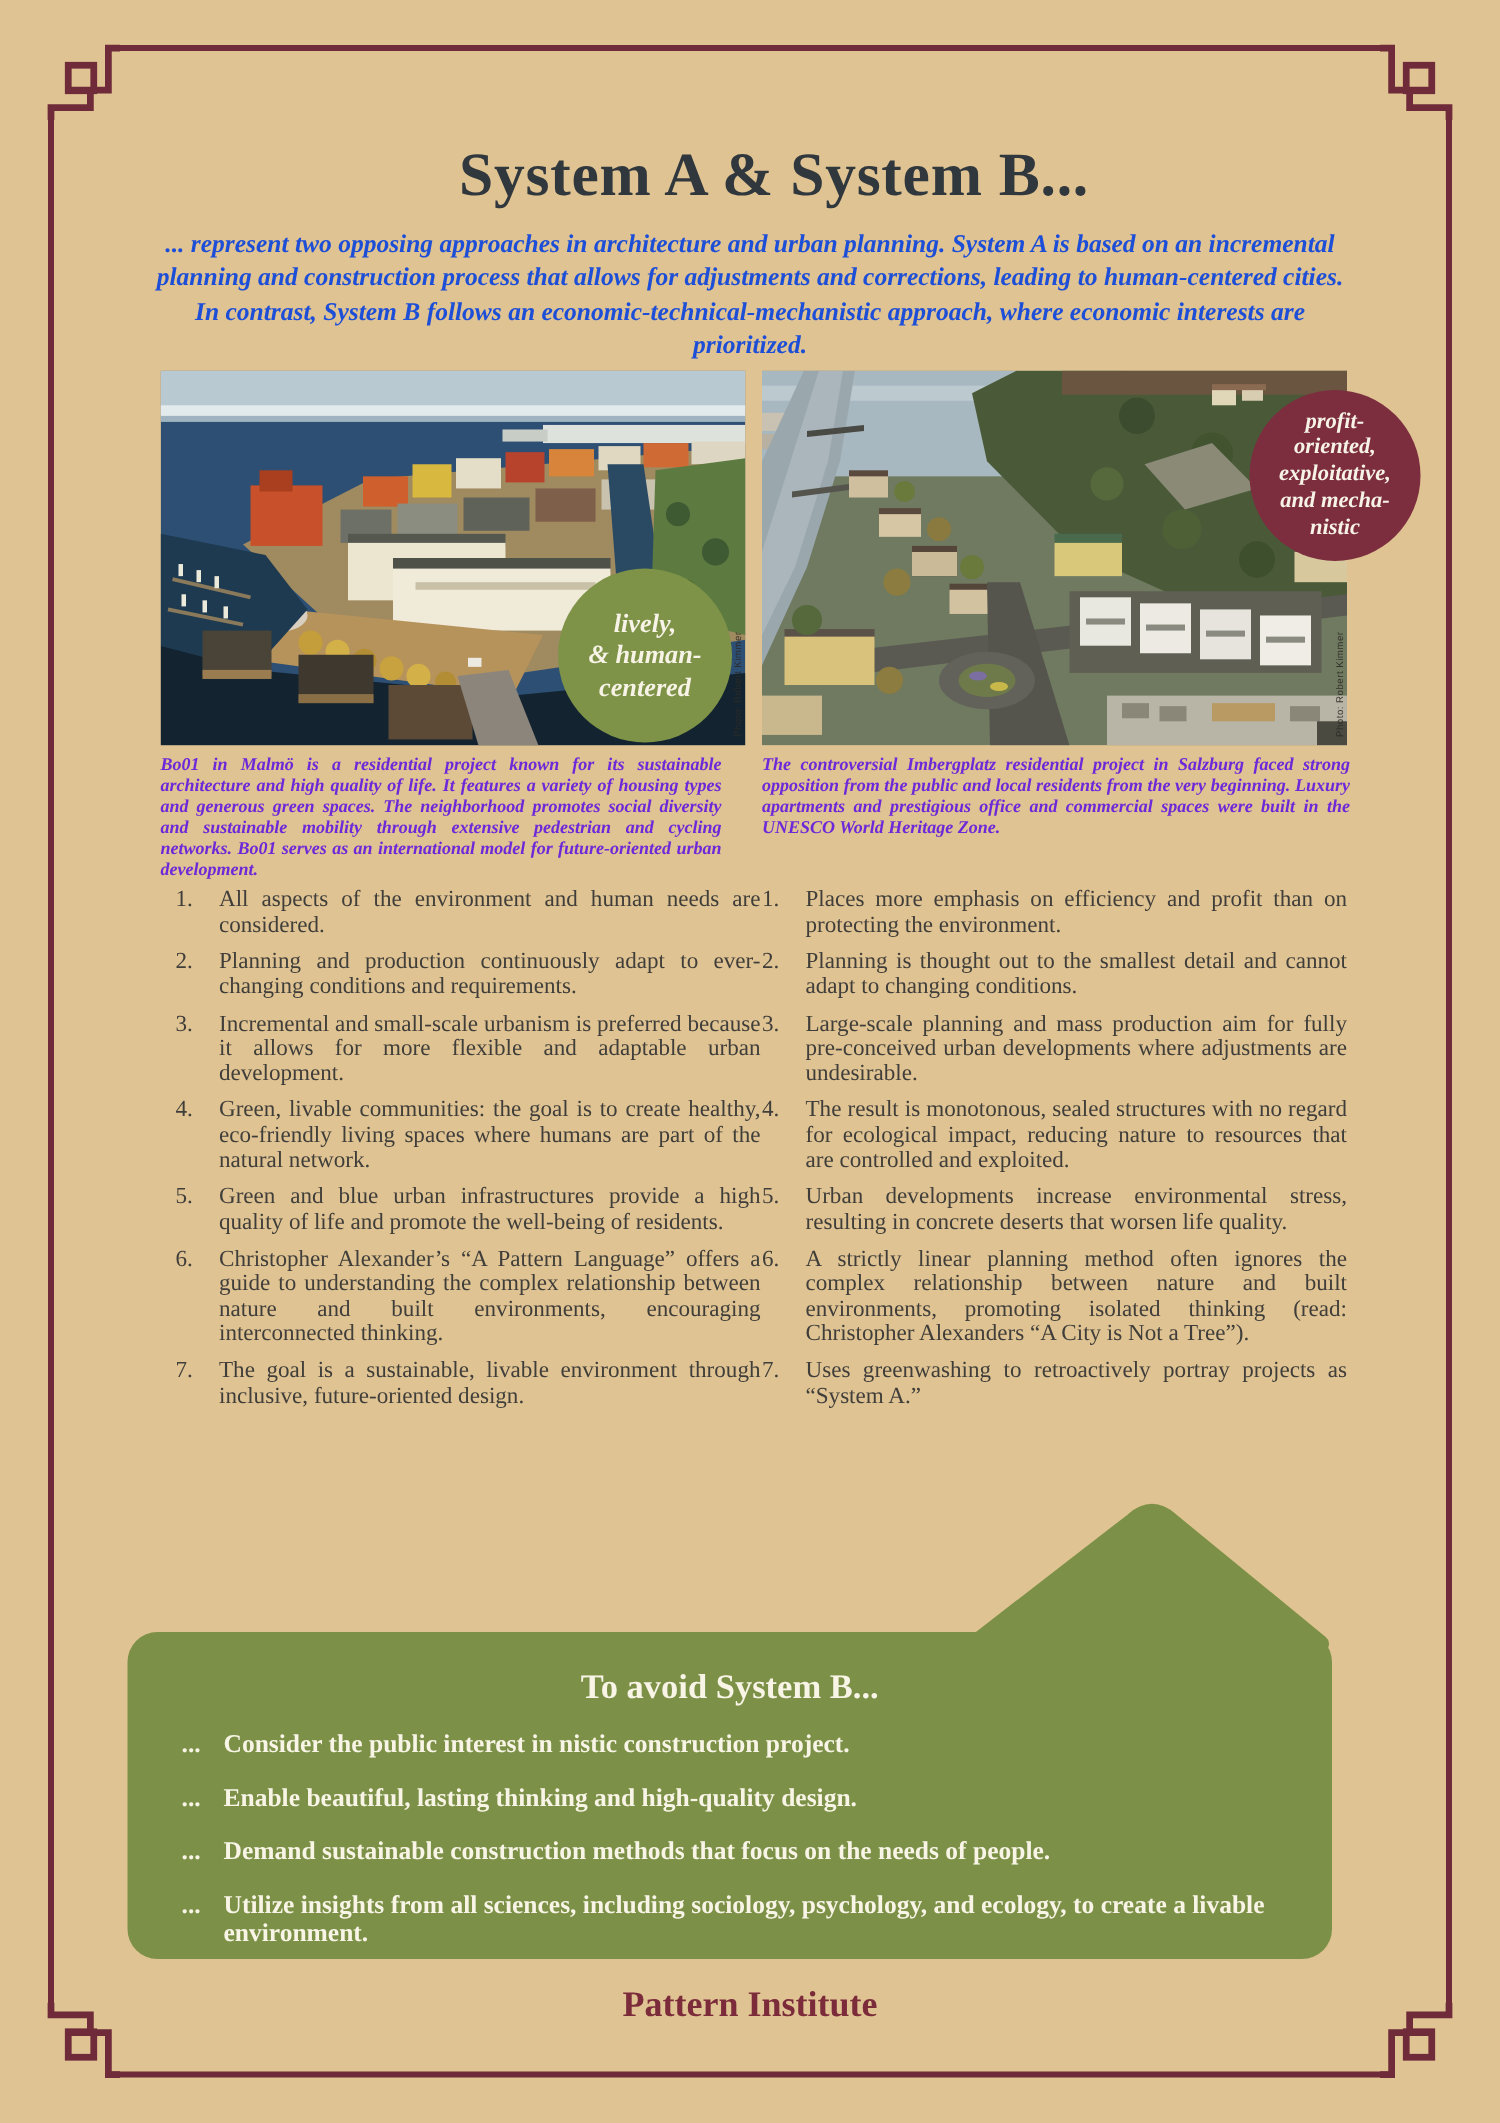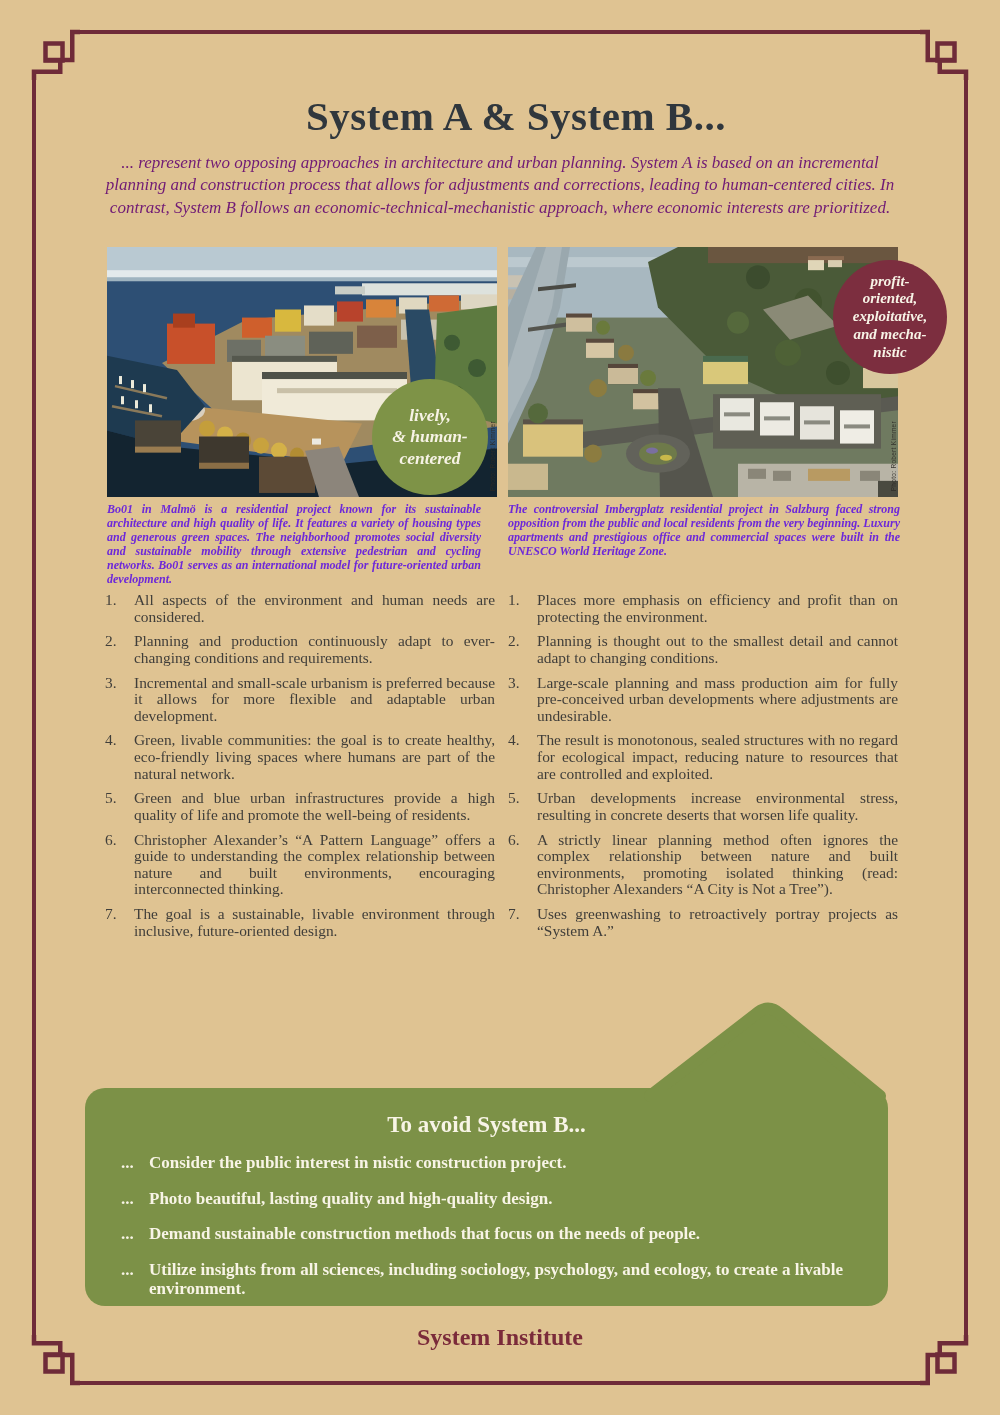--- a/index.html
+++ b/index.html
@@ -13,21 +13,21 @@
   .bar-right{top:71px;bottom:71px;right:31.75px;width:4.5px;}
   .corner{position:absolute;width:80px;height:80px;}
   .corner.tl{top:0;left:0}
   .corner.tr{top:0;right:0;transform:scaleX(-1)}
   .corner.bl{bottom:0;left:0;transform:scaleY(-1)}
   .corner.br{bottom:0;right:0;transform:scale(-1,-1)}
   
   .title{position:absolute;top:92px;left:16px;width:100%;margin:0;text-align:center;
          font-size:41px;font-weight:bold;color:#30373d;letter-spacing:.5px;}
   .intro{position:absolute;top:152px;left:100px;width:800px;margin:0;text-align:center;
-         font-size:17px;font-weight:normal;font-style:italic;color:#701a75;line-height:1.32;}
+         font-size:17px;font-weight:bold;font-style:italic;color:#1d4ed8;line-height:1.32;}
   
   .photos-row{position:absolute;top:247px;left:107px;width:791px;height:250px;}
   .photo{position:absolute;top:0;width:390px;height:250px;overflow:hidden;}
   .photo svg{display:block;width:100%;height:100%;}
   .photo-left{left:0}
   .photo-right{left:401px}
   .credit{position:absolute;right:1px;bottom:6px;writing-mode:vertical-rl;transform:rotate(180deg);
           font-size:6.5px;color:rgba(45,42,38,.9);font-family:"Liberation Sans",sans-serif;letter-spacing:.3px;}
   .badge{position:absolute;border-radius:50%;display:flex;align-items:center;justify-content:center;
          text-align:center;font-weight:bold;font-style:italic;color:#f7f3e6;}
@@ -37,21 +37,21 @@
   .badge-maroon{left:726px;top:13px;width:114px;height:114px;background:#7c2e3f;
                 font-size:15px;line-height:1.18;}
   
   .caption{position:absolute;top:503px;margin:0;font-size:12px;font-weight:bold;font-style:italic;
            color:#6d28d9;line-height:1.16;text-align:justify;hyphens:auto;}
   .caption-left{left:107px;width:374px;}
   .caption-right{left:508px;width:392px;}
   
   .syslist{position:absolute;top:592px;margin:0;padding:0;list-style:none;width:390px;
            font-size:15.4px;color:#403e3a;line-height:1.08;text-align:justify;hyphens:auto;counter-reset:item;}
-  .syslist.a{left:105px}
+  .syslist.a{left:117px}
   .syslist.b{left:508px}
   .syslist li{counter-increment:item;position:relative;padding-left:29px;margin-bottom:8px;}
   .syslist li::before{content:counter(item) ".";position:absolute;left:0;top:0;}
   
   .callout{position:absolute;left:85px;top:1088px;width:803px;height:218px;background:#7c9147;
            border-radius:20px;color:#f8f4e6;}
   .peak{position:absolute;left:0;top:-88px;width:803px;height:90px;overflow:visible;}
   .callout h2{margin:24px 0 0;text-align:center;font-size:23px;font-weight:bold;}
   .callout ul{margin:15px 12px 0 36px;padding:0;list-style:none;font-size:17px;font-weight:bold;line-height:1.15;}
   .callout li{display:flex;margin-bottom:16px;}
@@ -283,30 +283,30 @@
       <path d="M565 96 L671 14 Q683 3 695 14 L795 96 Z" fill="#7c9147" stroke="#7c9147" stroke-width="12" stroke-linejoin="round"></path>
     </svg>
     <h2>To avoid System B...</h2>
     <ul>
       <li>
         <span class="cb">...</span>
         <span class="ct">Consider the public interest in nistic construction project.</span>
         </li>
       <li>
         <span class="cb">...</span>
-        <span class="ct">Photo beautiful, lasting quality and high-quality design.</span>
+        <span class="ct">Enable beautiful, lasting thinking and high-quality design.</span>
         </li>
       <li>
         <span class="cb">...</span>
         <span class="ct">Demand sustainable construction methods that focus on the needs of people.</span>
         </li>
       <li>
         <span class="cb">...</span>
         <span class="ct">Utilize insights from all sciences, including sociology, psychology, and ecology, to create a livable environment.</span>
         </li>
     </ul>
   </div>
 
   <div class="footer">
-    <p class="org">System Institute</p>
+    <p class="org">Pattern Institute</p>
   </div>
 
 </div>
 
 </body></html>

